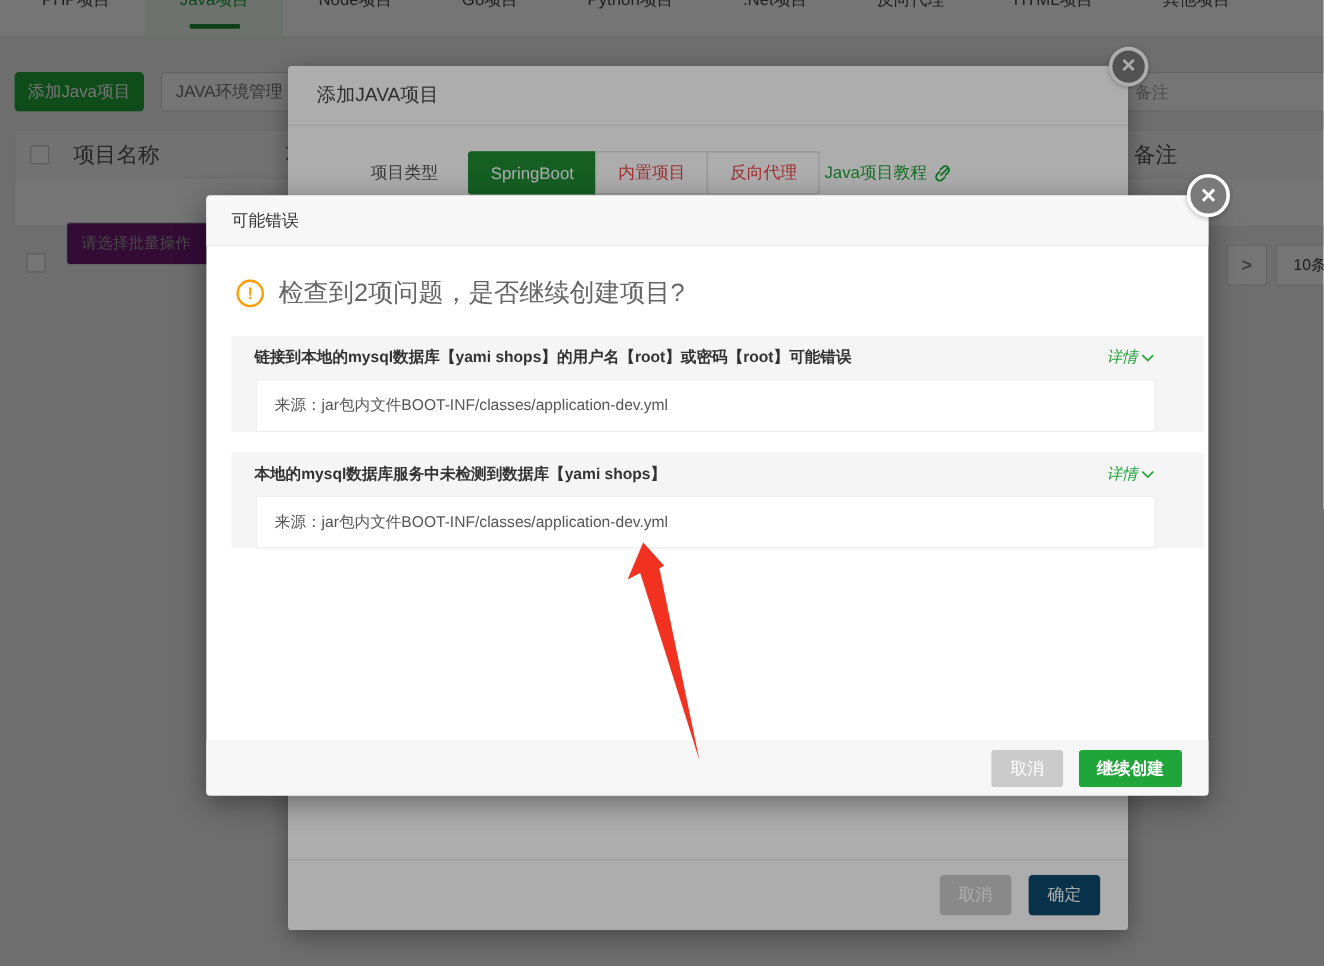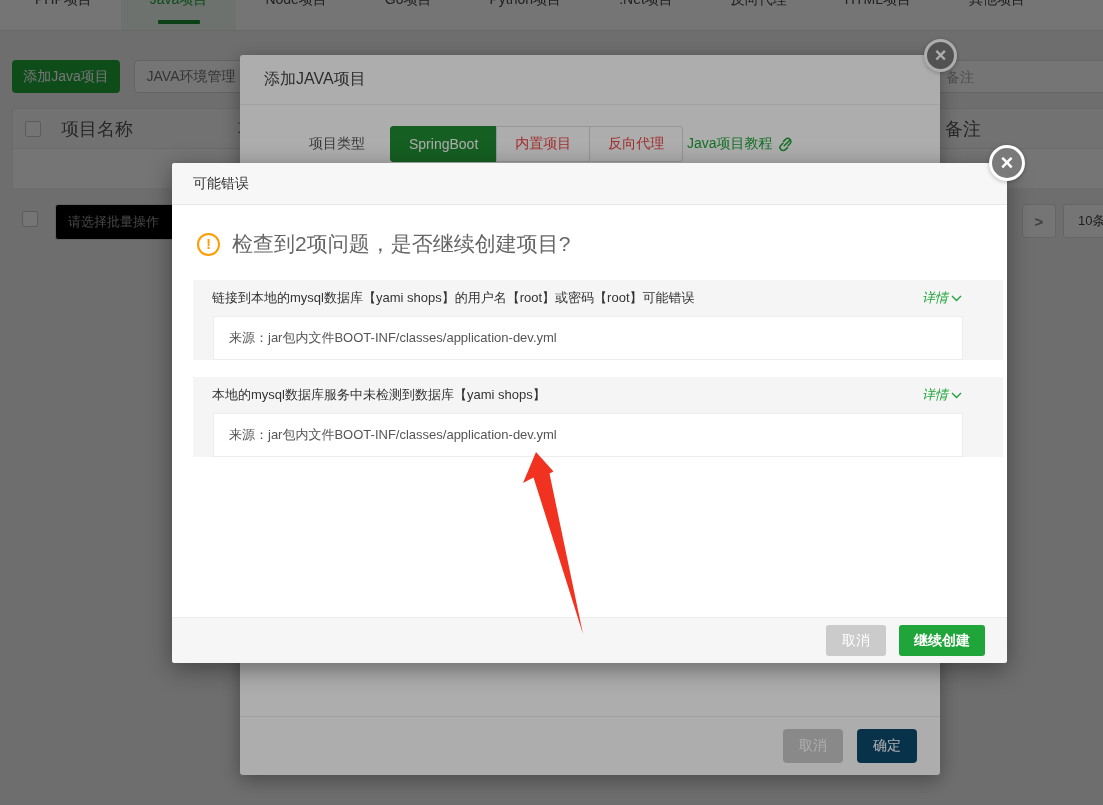--- a/index.html
+++ b/index.html
@@ -29,21 +29,21 @@
     border:1px solid #dcdcdc; border-radius:3px; font-size:14px; padding-left:12px; color:#333;
     font-family:"Liberation Sans",sans-serif; }
   #remark-search::placeholder{ color:#aaa; }
   .table{ position:absolute; left:12px; top:108px; width:1095px; height:80px; background:#fff;
     border:1px solid #e6e6e6; }
   .thead{ height:40px; background:#fafafa; border-bottom:1px solid #e9e9e9; position:relative; }
   .th{ position:absolute; top:0; height:40px; display:flex; align-items:center; font-size:18px; color:#555; }
   .checkbox{ width:16px; height:16px; background:#fff; border:1px solid #c9c9c9; border-radius:2px; }
   .thead .checkbox{ position:absolute; left:12px; top:12px; }
   .batch-check{ position:absolute; left:22px; top:211px; }
-  .batch-select{ position:absolute; left:55px; top:204px; width:122px; height:36px; background:#000000;
+  .batch-select{ position:absolute; left:55px; top:185px; width:122px; height:36px; background:#701a75;
     border:1px solid #d9d9d9; border-radius:3px; display:flex; align-items:center;
     padding-left:12px; font-size:13px; color:#9c9c9c; }
   .page-next{ position:absolute; left:1022px; top:204px; width:34px; height:34px; background:#fff;
     border:1px solid #dcdcdc; border-radius:3px; display:flex; align-items:center; justify-content:center;
     color:#8a8a8a; font-size:15px; font-weight:bold; }
   .page-size{ position:absolute; left:1063px; top:204px; width:86px; height:34px; background:#fff;
     border:1px solid #dcdcdc; border-radius:3px; display:flex; align-items:center;
     padding-left:14px; font-size:13px; color:#444; }
   
   .overlay{ position:absolute; inset:0; background:rgba(0,0,0,.32); }
@@ -80,21 +80,21 @@
     font-size:14px; color:#333; }
   #modal-help .close-circle{ top:-18px; right:-18px; width:36px; height:36px; font-size:22px; }
   .warn-row{ display:flex; align-items:center; gap:12px; margin:25px 21px 22px 25px; }
   .warn-icon{ width:23px; height:23px; border-radius:50%; border:2px solid #ff9c00; color:#ff9c00;
     display:flex; align-items:center; justify-content:center; font-size:14px; font-weight:bold; flex:none; }
   .warn-text{ font-size:21px; color:#666; }
   .issues{ margin:0 4px 0 21px; }
   .issue-block{ background:#f5f5f5; margin-bottom:17px; }
   .issue-head{ display:flex; align-items:center; justify-content:space-between; height:36px;
     padding:0 41px 0 19px; }
-  .issue-title{ font-size:13px; font-weight:normal; color:#333; }
+  .issue-title{ font-size:13px; font-weight:bold; color:#333; }
   .detail-link{ display:flex; align-items:center; gap:3px; color:#20a53a; font-size:13px; cursor:pointer; flex:none;font-style:italic; }
   .issue-src{ background:#fff; border:1px solid #ededed; margin:0 40px 10px 20px; height:44px;
     display:flex; align-items:center; padding-left:15px; font-size:13px; color:#555; }
   #modal-help .m-foot{ position:absolute; left:0; right:0; bottom:0; height:46px; background:#f6f6f7;
     border-top:1px solid #ececec; border-radius:0 0 3px 3px; display:flex; align-items:center;
     justify-content:flex-end; gap:13px; padding-right:22px; }
   #modal-help .m-foot .btn{ height:31px; font-size:14px; border-radius:3px; }
   #help-cancel{ padding:0 15px; }
   #help-continue{ padding:0 14px; font-weight:bold; }
   

